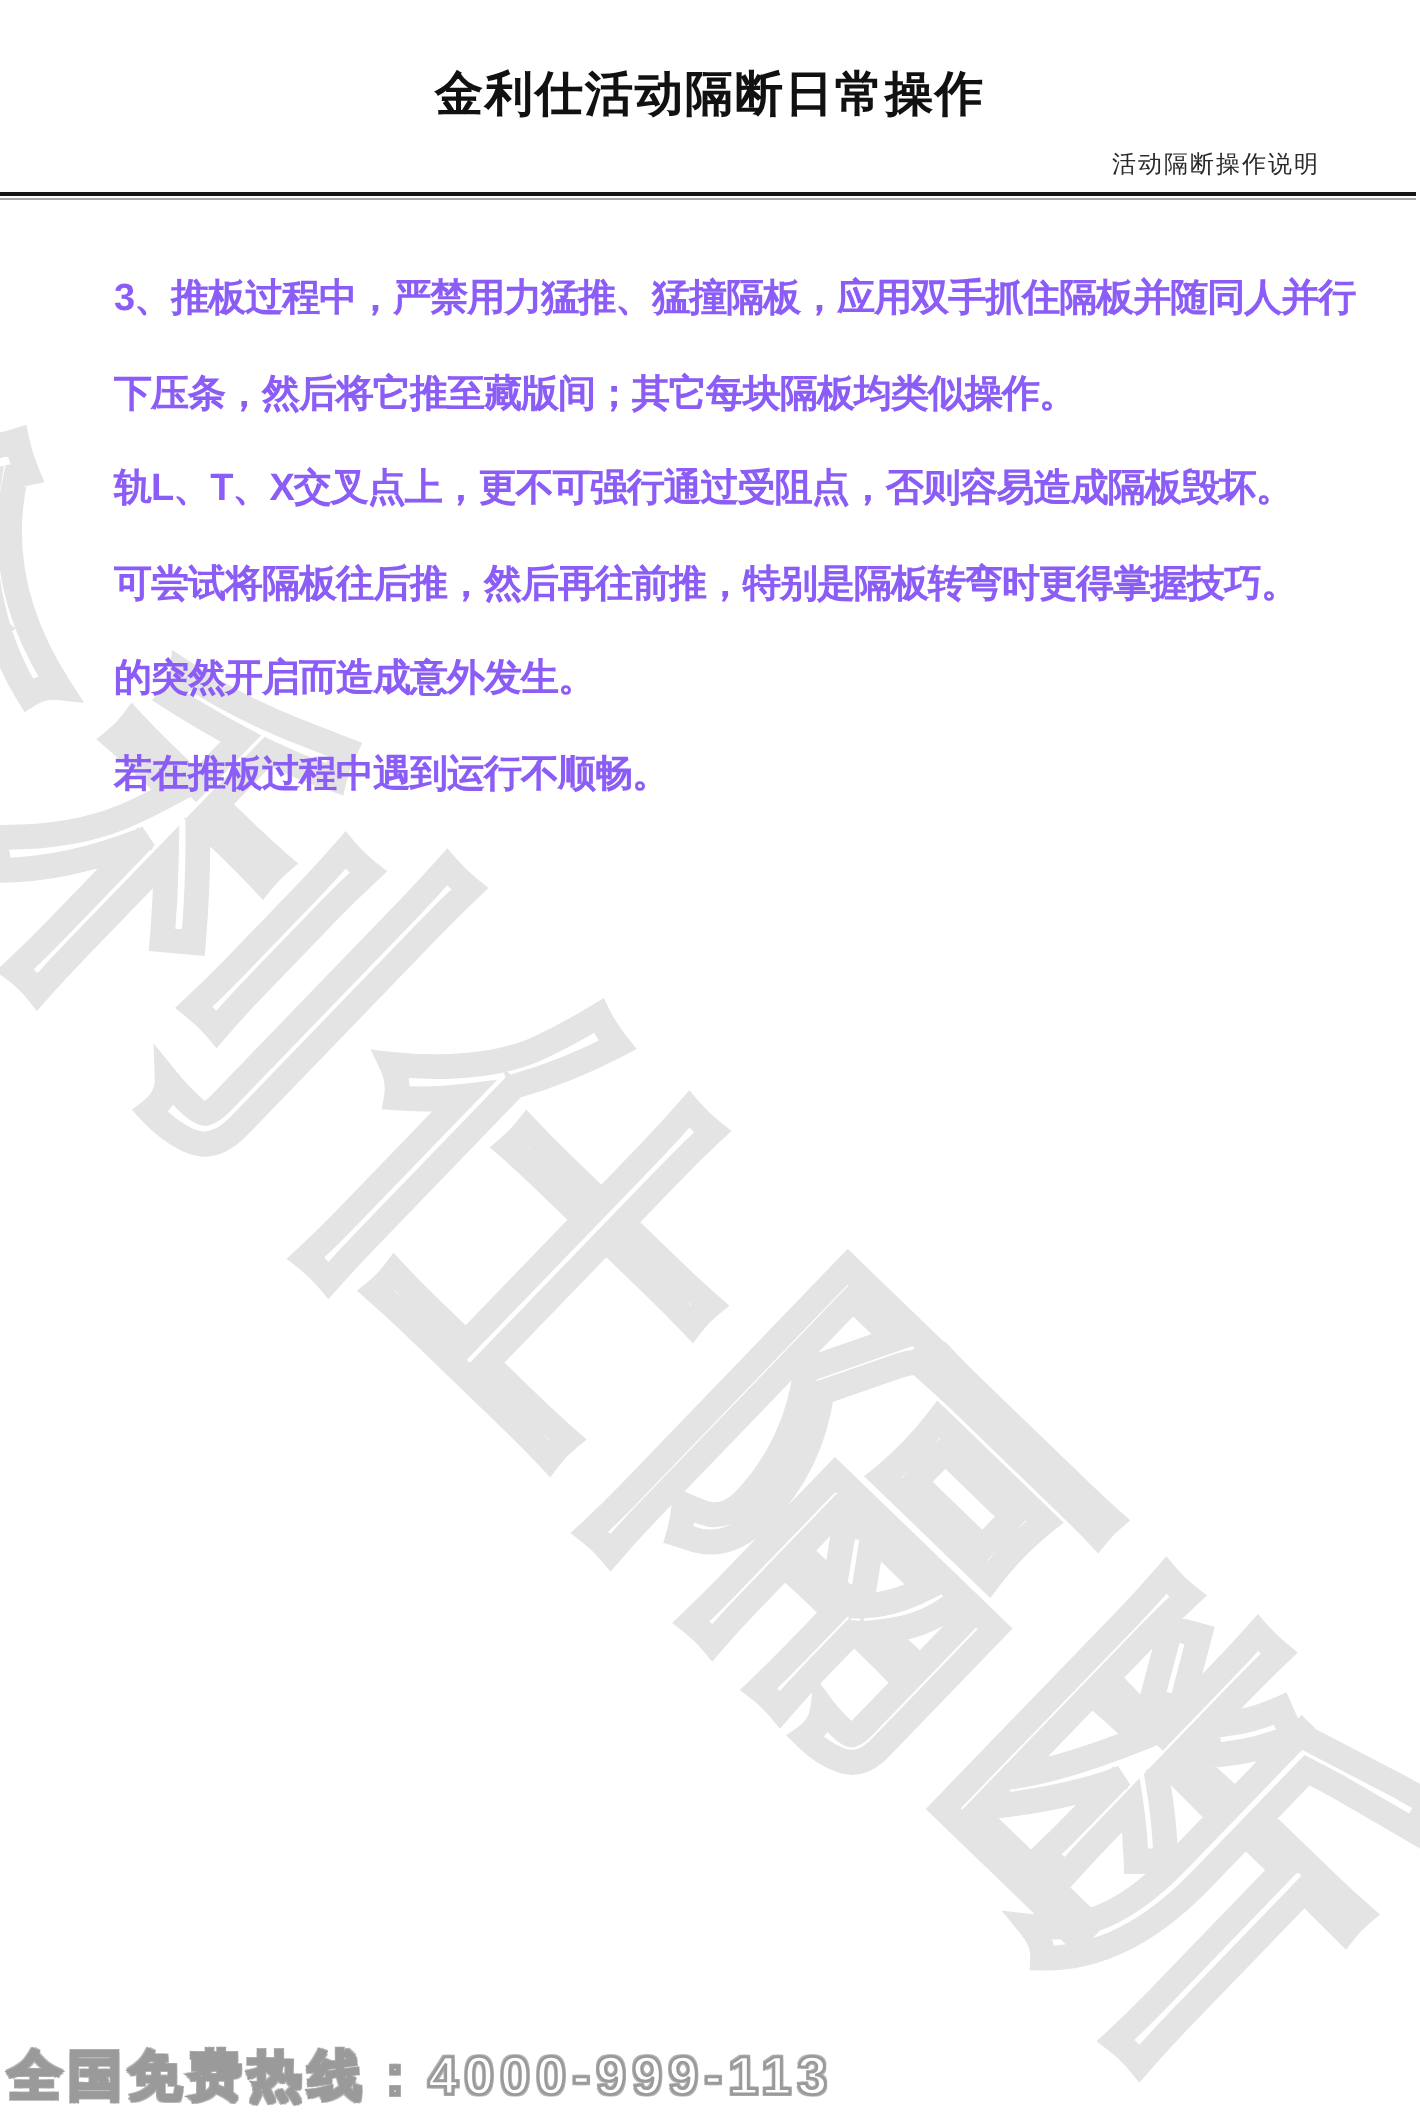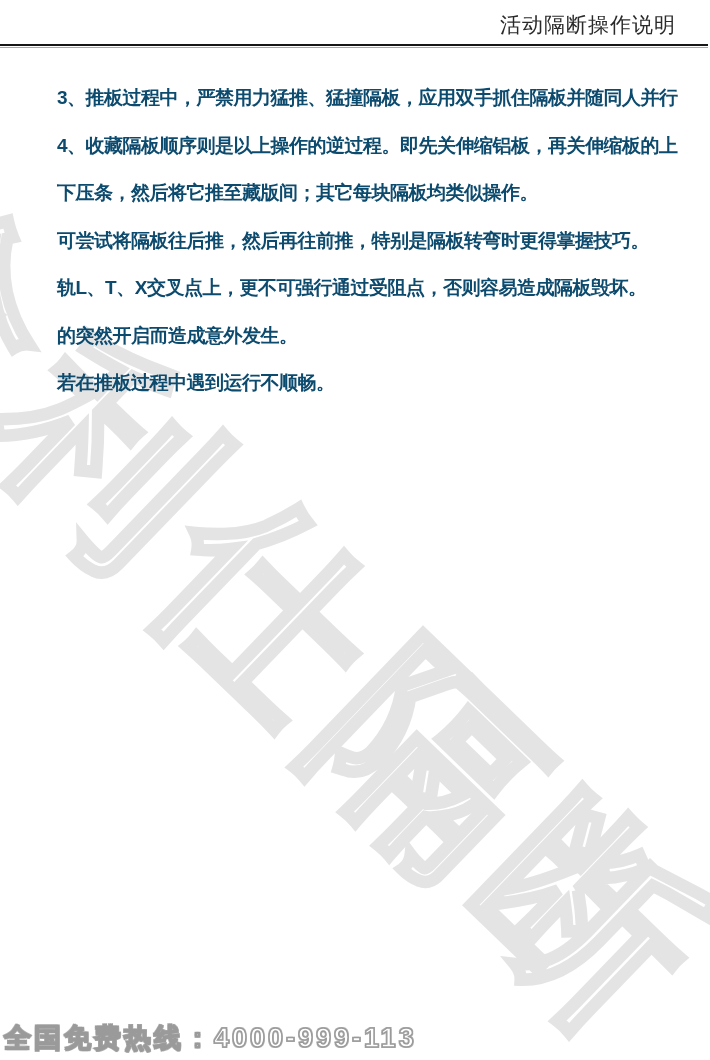--- a/index.html
+++ b/index.html
@@ -42,41 +42,41 @@
     margin-top: 31px;
     text-align: center;
     font-size: 24px;
     font-weight: bold;
     color: #111111;
     letter-spacing: 1px;
   }
   .doc-subtitle {
     margin-top: 11px;
     text-align: right;
-    padding-right: 34px;
+    padding-right: 50px;
     font-family: "Liberation Serif", serif;
-    font-size: 21px;
+    font-size: 12px;
     color: #2a2a2a;
     letter-spacing: 1px;
   }
   .rule-wrap { margin-top: 5px; }
   .rule-dark  { height: 2px; background: #161616; width: 708px; }
   .rule-light { height: 1px; background: #a8a8a8; width: 708px; margin-top: 1px; }
   
   .doc-body {
     position: relative;
     z-index: 1;
     margin: 26px 0 0 57px;
     width: 600px;
   }
   .doc-line {
     font-size: 19px;
     letter-spacing: -0.5px;
     font-weight: 600;
-    color: #0c4a6e;
+    color: #8b5cf6;
     line-height: 47.5px;
     height: 47.5px;
     white-space: nowrap;
   }
   
   .footer {
     position: absolute;
     z-index: 1;
     left: 4px;
     right: 0;
@@ -99,38 +99,38 @@
   }
 </style>
 </head>
 <body>
 
 <div class="page">
 
   <div class="watermark">金利仕隔断</div>
 
   <div class="header">
+    <div class="doc-title">金利仕活动隔断日常操作</div>
     <div class="doc-subtitle">活动隔断操作说明</div>
     <div class="rule-wrap">
       <div class="rule-dark"></div>
       <div class="rule-light"></div>
     </div>
   </div>
 
   <div class="doc-body" id="doc-body">
       <div>
         <div class="doc-line">3、推板过程中，严禁用力猛推、猛撞隔板，应用双手抓住隔板并随同人并行</div>
       </div>
       <div>
-        <div class="doc-line">4、收藏隔板顺序则是以上操作的逆过程。即先关伸缩铝板，再关伸缩板的上</div>
         <div class="doc-line">下压条，然后将它推至藏版间；其它每块隔板均类似操作。</div>
       </div>
       <div>
+        <div class="doc-line">轨L、T、X交叉点上，更不可强行通过受阻点，否则容易造成隔板毁坏。</div>
         <div class="doc-line">可尝试将隔板往后推，然后再往前推，特别是隔板转弯时更得掌握技巧。</div>
-        <div class="doc-line">轨L、T、X交叉点上，更不可强行通过受阻点，否则容易造成隔板毁坏。</div>
       </div>
       <div>
         <div class="doc-line">的突然开启而造成意外发生。</div>
       </div>
       <div>
         <div class="doc-line">若在推板过程中遇到运行不顺畅。</div>
       </div>
     </div>
 
   <div class="footer">

